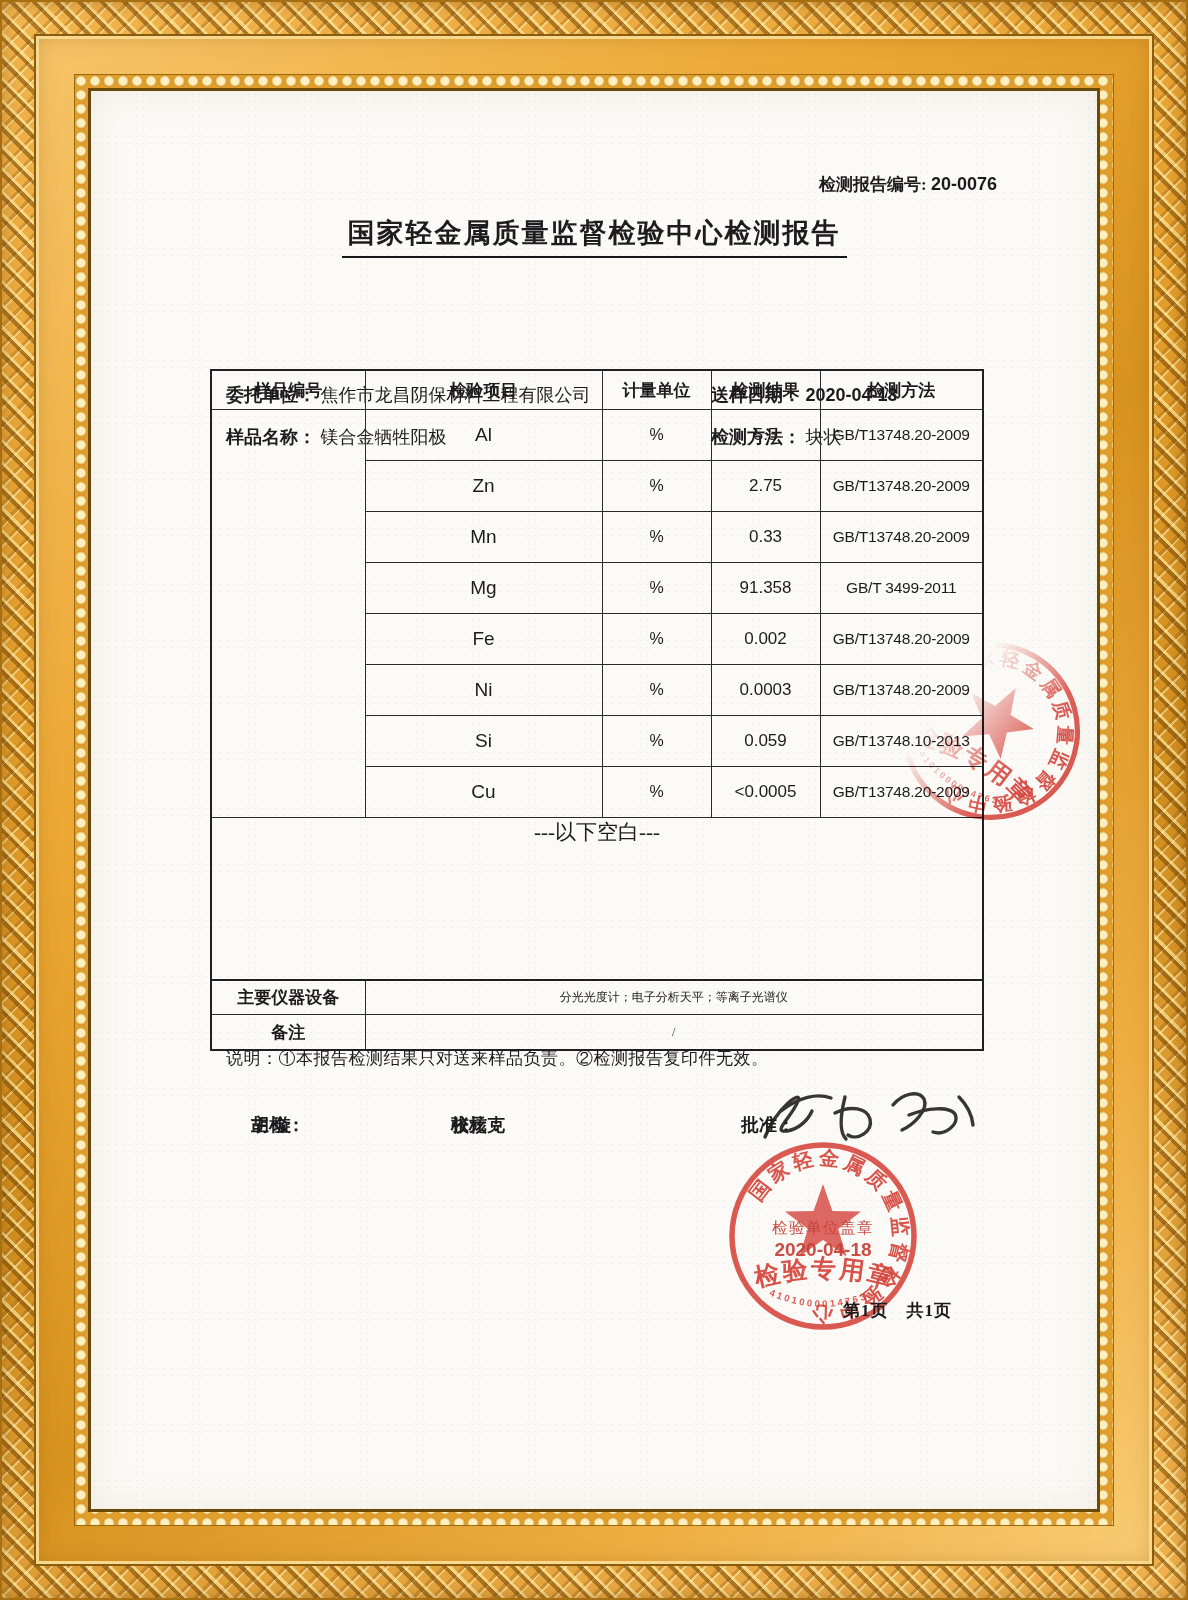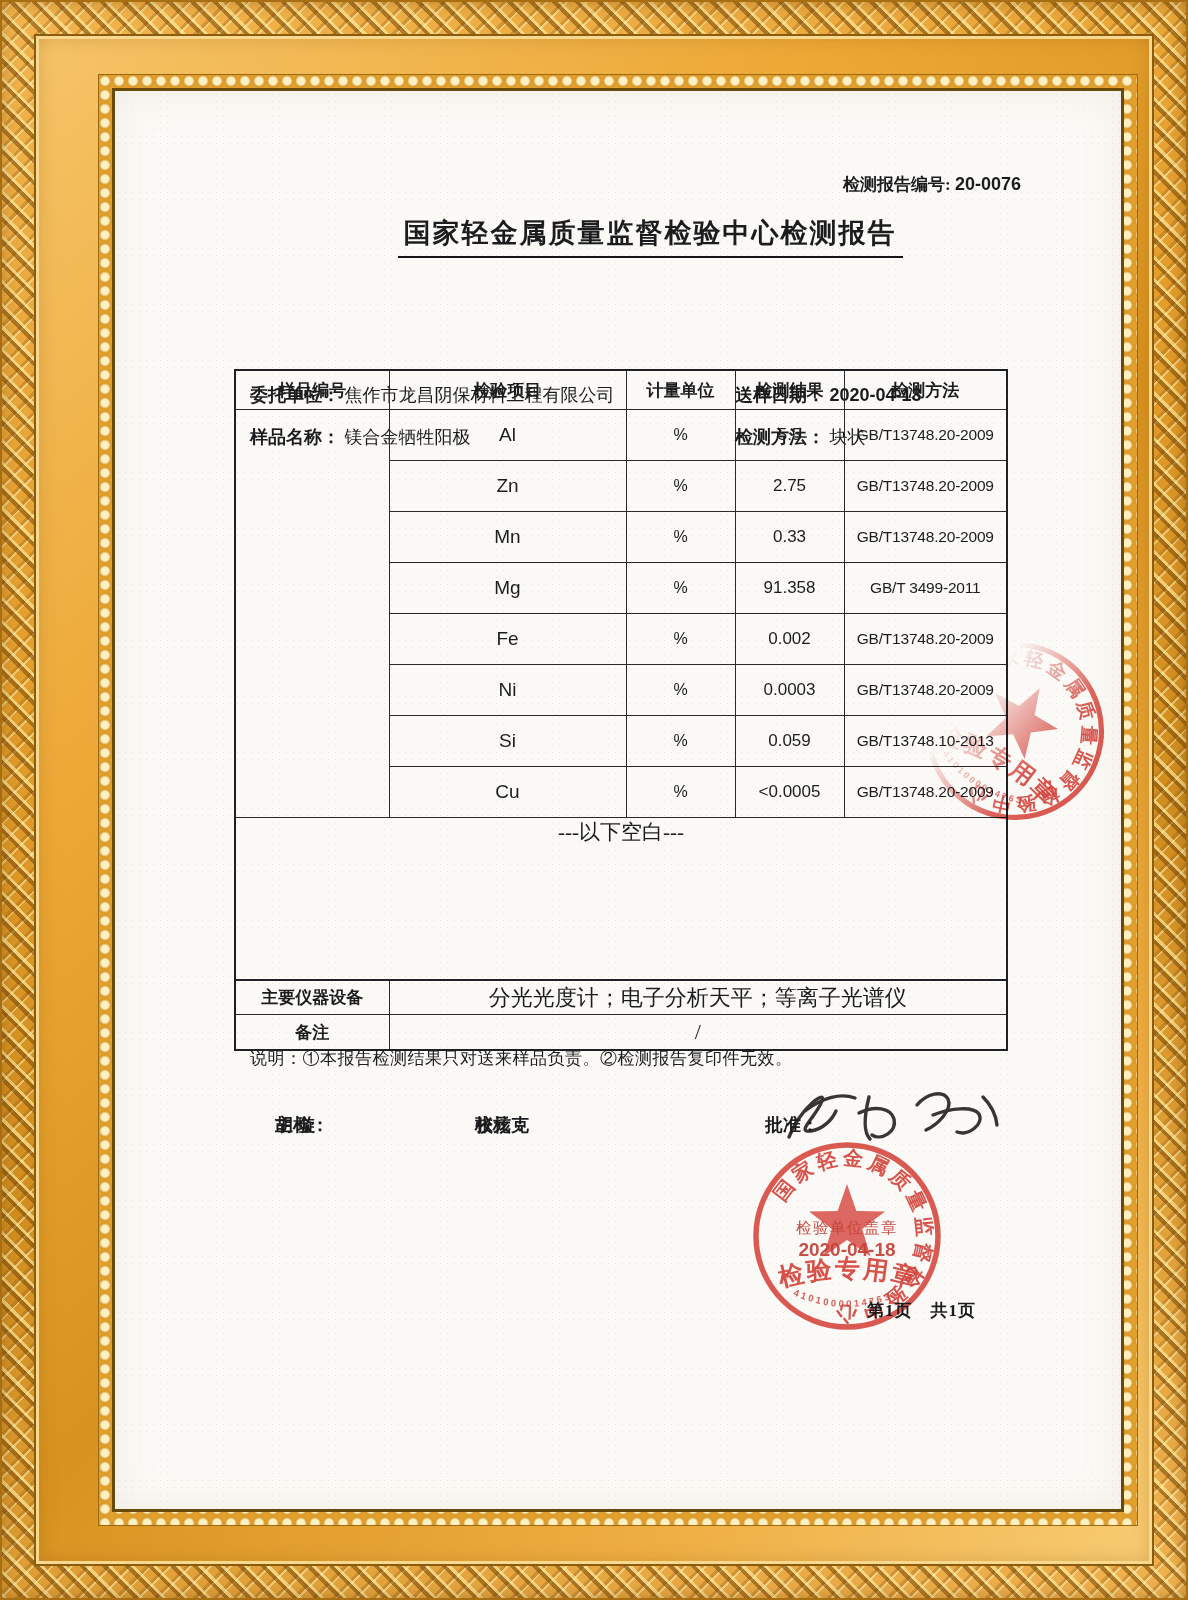--- a/index.html
+++ b/index.html
@@ -13,31 +13,31 @@
       repeating-linear-gradient(-45deg, rgba(255,240,180,.5) 0 2px, rgba(160,100,16,.35) 2px 5px, rgba(232,163,50,0) 5px 14px),
       linear-gradient(160deg,#f2b44e 0%, #e39d2b 35%, #d18e1f 60%, #f0b250 100%);
     box-shadow: inset 0 0 0 2px #a76f12, inset 0 0 18px rgba(90,50,0,.45);}
   .frame-mid{width:100%;height:100%;padding:40px;box-sizing:border-box;
     background:linear-gradient(135deg,#f6c468 0%, #eda835 30%, #d8921f 55%, #efae42 80%, #f8cd74 100%);
     box-shadow: inset 0 0 0 2px #8a5c0e, inset 0 0 0 5px #f7d88e, inset 0 0 22px rgba(120,70,5,.35);}
   .frame-bead{width:100%;height:100%;padding:17px;box-sizing:border-box;
     background-color:#e2a02c;
     background-image:radial-gradient(circle at 7px 7px, #fdf0c2 0 3.5px, #d79220 6px, rgba(0,0,0,0) 7px);
     background-size:14px 14px;
-    box-shadow: inset 0 0 0 1px #9a6a10; margin-left: 24px;}
+    box-shadow: inset 0 0 0 1px #9a6a10;}
   .paper{position:relative;width:100%;height:100%;background:#fbfaf6;
     background-image:radial-gradient(rgba(110,110,125,.14) .6px, rgba(0,0,0,0) 1px);
     background-size:7px 7px;
     box-shadow: 0 0 0 3px #6b4a08, inset 0 0 40px rgba(170,150,110,.12);}
 
   
   .abs{position:absolute;}
   .report-no{top:82px;right:100px;font-size:17px;font-weight:600;}
   .report-no b{font-family:"Liberation Sans",sans-serif;font-size:18px;}
-  .title-wrap{top:124px;left:0;width:100%;text-align:center;padding-left:32px;}
+  .title-wrap{top:124px;left:0;width:100%;text-align:center;}
   .title{display:inline-block;font-size:27px;font-weight:700;letter-spacing:2px;
          border-bottom:2.5px solid #15151a;padding:0 6px 5px 6px;}
   .inforow{font-size:18px;line-height:24px;white-space:nowrap;}
   .lab{font-weight:600;}
   .num{font-family:"Liberation Sans",sans-serif;font-weight:700;}
 
   
   table.rpt{position:absolute;left:119px;top:278px;width:772px;border-collapse:collapse;
     table-layout:fixed;font-size:17px;border-radius:18px;}
   table.rpt th, table.rpt td{border:1.5px solid #2a2a2e;text-align:center;padding:0;
@@ -46,21 +46,21 @@
   table.rpt th{height:38px;font-weight:600;font-size:17px;}
   td.item{font-family:"Liberation Sans",sans-serif;font-size:19px;}
   td.unit{font-family:"Liberation Sans",sans-serif;font-size:16px;}
   td.res{font-family:"Liberation Sans",sans-serif;font-size:17px;}
   td.meth{font-family:"Liberation Sans",sans-serif;font-size:15.5px;letter-spacing:-0.2px;}
   tr.datarow td{height:50px;}
   td.blankcell{height:161px;vertical-align:top;padding-top:8px;font-size:21px;}
   tr.instr td{height:33px;border-top:2.5px solid #202024;}
   tr.remarks td{height:34px;}
   td.leftlab{font-weight:600;font-size:17px;}
-  td.lefttxt{text-align:left;padding-left:14px;font-size:22px;}
+  td.lefttxt{text-align:left;padding-left:14px;font-size:12px;}
 
   .notes{top:956px;left:135px;font-size:17px;letter-spacing:.5px;}
   .signrow{top:1022px;left:0;width:100%;font-size:18px;font-weight:600;}
   .signrow span{position:absolute;white-space:nowrap;}
   .footer{top:1208px;left:752px;font-size:17px;font-weight:700;letter-spacing:1px;}
 
   
   .stamp{mix-blend-mode:multiply;}
   .stamp-main{left:632px;top:1045px;width:200px;height:200px;}
   .stamp-part{left:805px;top:545px;width:190px;height:190px;transform:rotate(30deg);

